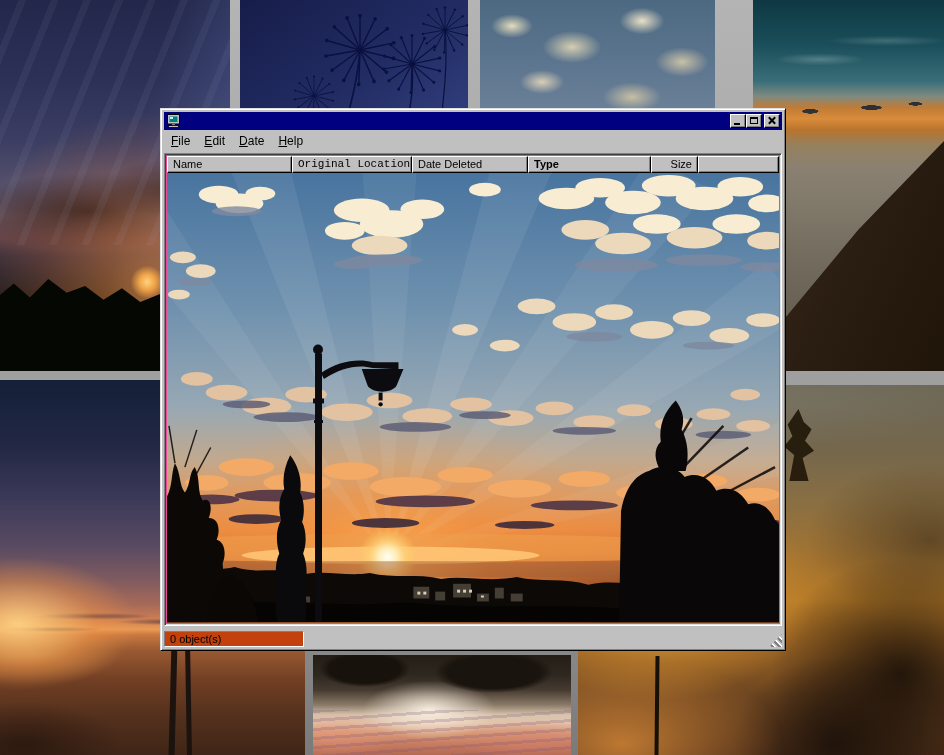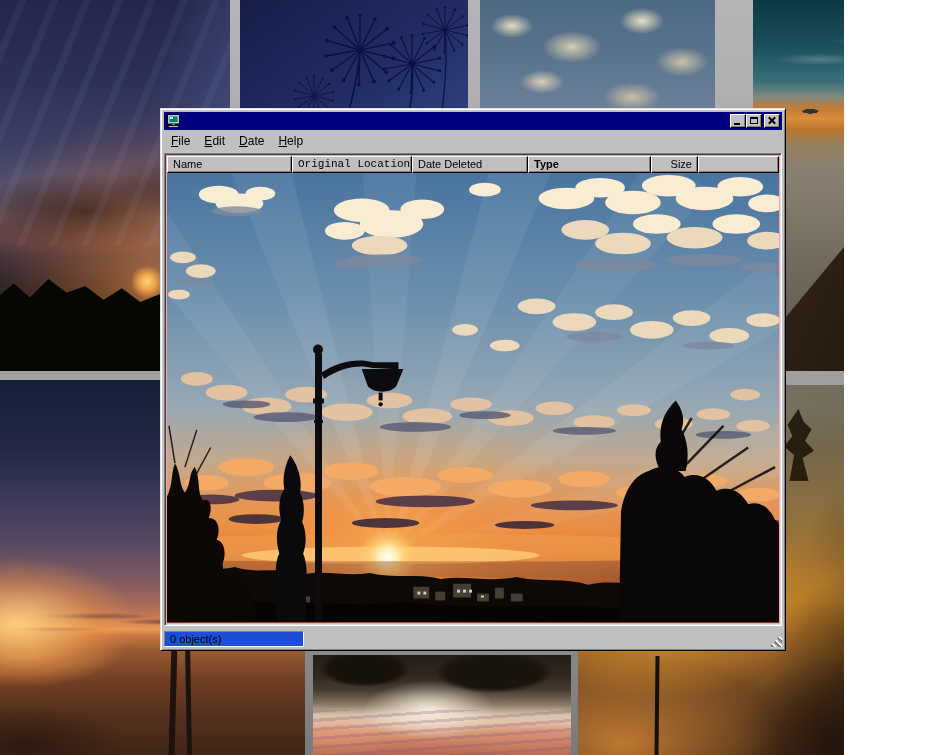--- a/index.html
+++ b/index.html
@@ -1,18 +1,18 @@
 <!DOCTYPE html>
 <html><head>
 <meta charset="utf-8">
 <style>
   * { margin:0; padding:0; box-sizing:border-box; }
   html,body { width:944px; height:755px; overflow:hidden; }
   body { font-family:"Liberation Sans", sans-serif; }
-  .screen { position:relative; width:844px; height:755px; overflow:hidden;
+  .screen { position:relative; width:944px; height:755px; overflow:hidden;
             background:linear-gradient(180deg,#b4b4b4 0%,#a2a2a2 45%,#8e8e8e 80%,#7a7a7a 100%); }
 
   
   .tile { position:absolute; overflow:hidden; }
   .tile-sunrays { left:0; top:0; width:230px; height:371px;
     background:
       radial-gradient(22px 22px at 64% 76%, #ffd27e 0%, rgba(255,176,74,.85) 35%, rgba(255,150,60,0) 75%),
       radial-gradient(150% 80% at 70% 78%, rgba(255,150,60,.6) 0%, rgba(230,120,50,.25) 35%, rgba(200,100,50,0) 60%),
       radial-gradient(70% 14% at 38% 57%, rgba(8,10,22,.85) 0%, rgba(8,10,22,0) 75%),
       radial-gradient(46% 11% at 78% 51%, rgba(10,12,26,.7) 0%, rgba(10,12,26,0) 75%),
@@ -93,33 +93,33 @@
     border:1px solid; border-color:#fff #000 #000 #fff; box-shadow:inset -1px -1px 0 #808080; }
   .tbtn.close { margin-left:2px; }
   .g-min { position:absolute; left:3px; bottom:2px; width:6px; height:2px; background:#000; }
   .g-max { position:absolute; left:3px; top:2px; width:8px; height:7px; border:1px solid #000; border-top-width:2px; }
   .g-x { position:absolute; left:3px; top:2px; width:8px; height:7px; }
   .g-x::before, .g-x::after { content:""; position:absolute; left:3px; top:-1px; width:2px; height:9px; background:#000; }
   .g-x::before { transform:rotate(45deg); } .g-x::after { transform:rotate(-45deg); }
   .menubar { position:absolute; left:3px; top:22px; right:3px; height:21px; display:flex; align-items:center; font-size:12px; color:#000; }
   .menu-item { display:inline-block; padding:2px 7px 3px 7px; cursor:default; }
   .menu-item::first-letter { text-decoration:underline; }
-  .client { position:absolute; left:3px; top:44px; right:3px; bottom:24px; background:#fca5a5;
+  .client { position:absolute; left:3px; top:44px; right:3px; bottom:24px; background:#ec4899;
     border:1px solid; border-color:#808080 #fff #fff #808080;
     box-shadow:inset 1px 1px 0 #404040, inset -1px -1px 0 #dfdfdf; overflow:hidden; }
   .hdr { position:absolute; left:2px; top:2px; right:2px; height:17px; display:flex; }
   .hcell { flex:none; height:17px; background:#c0c0c0; font-size:11px; color:#000; padding:1px 5px 0 5px;
     border:1px solid; border-color:#fff #000 #000 #fff; box-shadow:inset -1px -1px 0 #808080;
     white-space:nowrap; overflow:hidden; }
   .hc-name{width:125px;} .hc-loc{width:120px;font-family:Liberation Mono, monospace;} .hc-date{width:116px;} .hc-type{width:123px;font-weight:bold;}
   .hc-size{width:47px; text-align:right;} .hc-rest{flex:1;}
   .listview { position:absolute; left:2px; top:19px; right:2px; bottom:2px; overflow:hidden; background:#6d8bab; }
   .listview svg { display:block; width:100%; height:100%; }
   .statusbar { position:absolute; left:3px; right:3px; bottom:3px; height:19px; display:flex; gap:3px; padding-top:3px; }
-  .spanel { height:16px; background:#1d4ed8; font-size:11px; color:#000; padding:1px 5px 0 5px;
+  .spanel { height:16px; background:#c2410c; font-size:11px; color:#000; padding:1px 5px 0 5px;
     border:1px solid; border-color:#808080 #fff #fff #808080; white-space:nowrap; overflow:hidden; }
   .sp1 { width:140px; flex:none; } .sp2 { flex:1; margin-right:12px; }
   .grip { position:absolute; right:0; bottom:0; width:13px; height:13px;
     background:repeating-linear-gradient(45deg, rgba(0,0,0,0) 0 2px, #808080 2px 4px, #fff 4px 5px);
     clip-path:polygon(100% 0,100% 100%,0 100%); }
 </style>
 </head>
 <body>
 
 <div class="screen">

